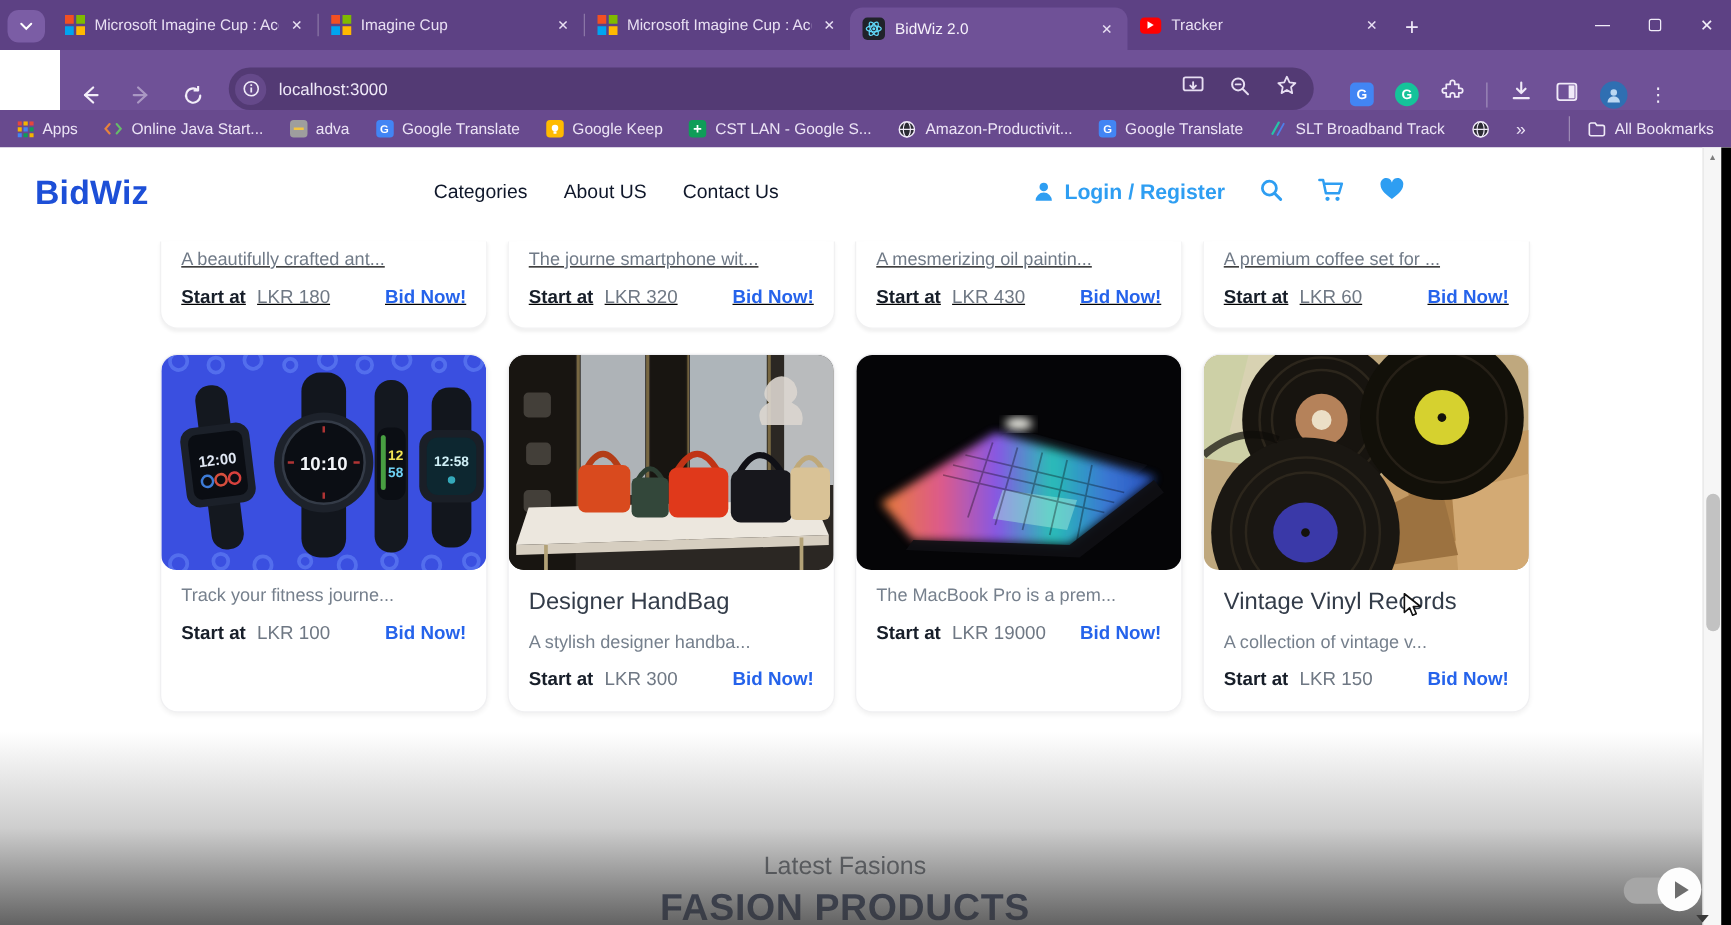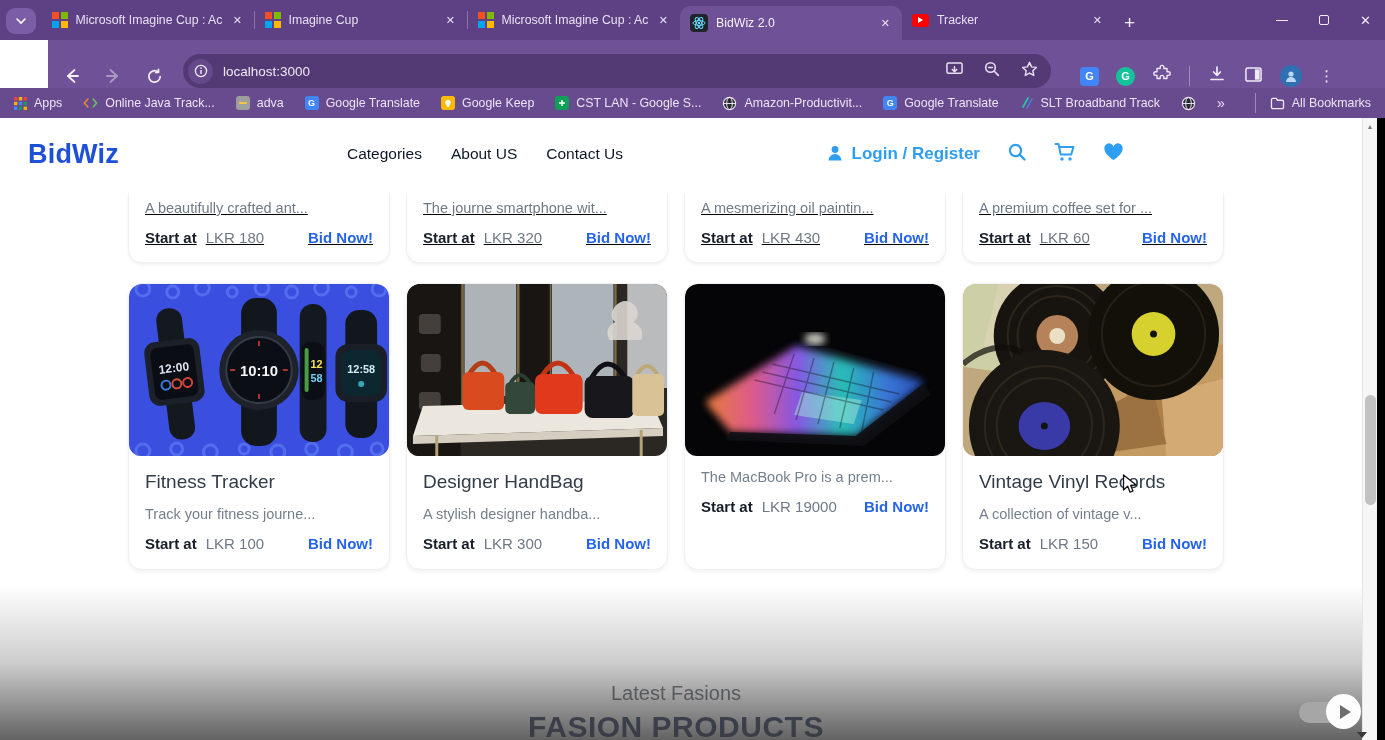--- a/index.html
+++ b/index.html
@@ -263,21 +263,21 @@
           <rect x="4.8" y="9.6" width="3.4" height="3.4" fill="#0f9d58"></rect>
           <rect x="9.6" y="9.6" width="3.4" height="3.4" fill="#f4b400"></rect>
         </svg>
       <span>Apps</span>
     </span>
     <span class="bm">
       <svg width="15" height="12" viewBox="0 0 16 12">
           <path d="M5 2 L1.5 6 L5 10" fill="none" stroke="#e8833c" stroke-width="1.8" stroke-linecap="round"></path>
           <path d="M11 2 L14.5 6 L11 10" fill="none" stroke="#66bb6a" stroke-width="1.8" stroke-linecap="round"></path>
         </svg>
-      <span>Online Java Track...</span>
+      <span>Online Java Start...</span>
     </span>
     <span class="bm">
       <span class="bm-sq" style="background:#9e9e9e">
           <i style="display:block;width:8px;height:2.5px;background:#f4c542"></i>
         </span>
       <span>adva</span>
     </span>
     <span class="bm">
       <span class="bm-sq" style="background:#4285f4">G</span>
       <span>Google Translate</span>
@@ -458,21 +458,20 @@
           <text x="189" y="84" text-anchor="middle" font-size="11" font-weight="bold" fill="#f2e455">12</text>
           <text x="189" y="98" text-anchor="middle" font-size="11" font-weight="bold" fill="#6fd2f5">58</text>
 
           <rect x="218" y="26" width="32" height="128" rx="14" fill="#12161d"></rect>
           <rect x="208" y="60" width="52" height="58" rx="13" fill="#1a1f27"></rect>
           <rect x="214" y="66" width="40" height="46" rx="9" fill="#0d2730"></rect>
           <text x="234" y="89" text-anchor="middle" font-size="11" font-weight="bold" fill="#cfeef5">12:58</text>
           <circle cx="234" cy="100" r="3" fill="#3fcadd" opacity=".8"></circle>
         </svg>
         <div class="card-body">
-          <div class="c-title">Fitness Tracker</div>
           <div class="c-desc">Track your fitness journe...</div>
           <div class="price-row">
               <span><span class="start-lbl">Start at</span><span class="price-val">LKR 100</span></span>
               <span class="bid-link">Bid Now!</span>
             </div>
         </div>
       </div>
 
       <div class="card">
         <svg class="card-img" viewBox="0 0 262 172" preserveAspectRatio="none">

